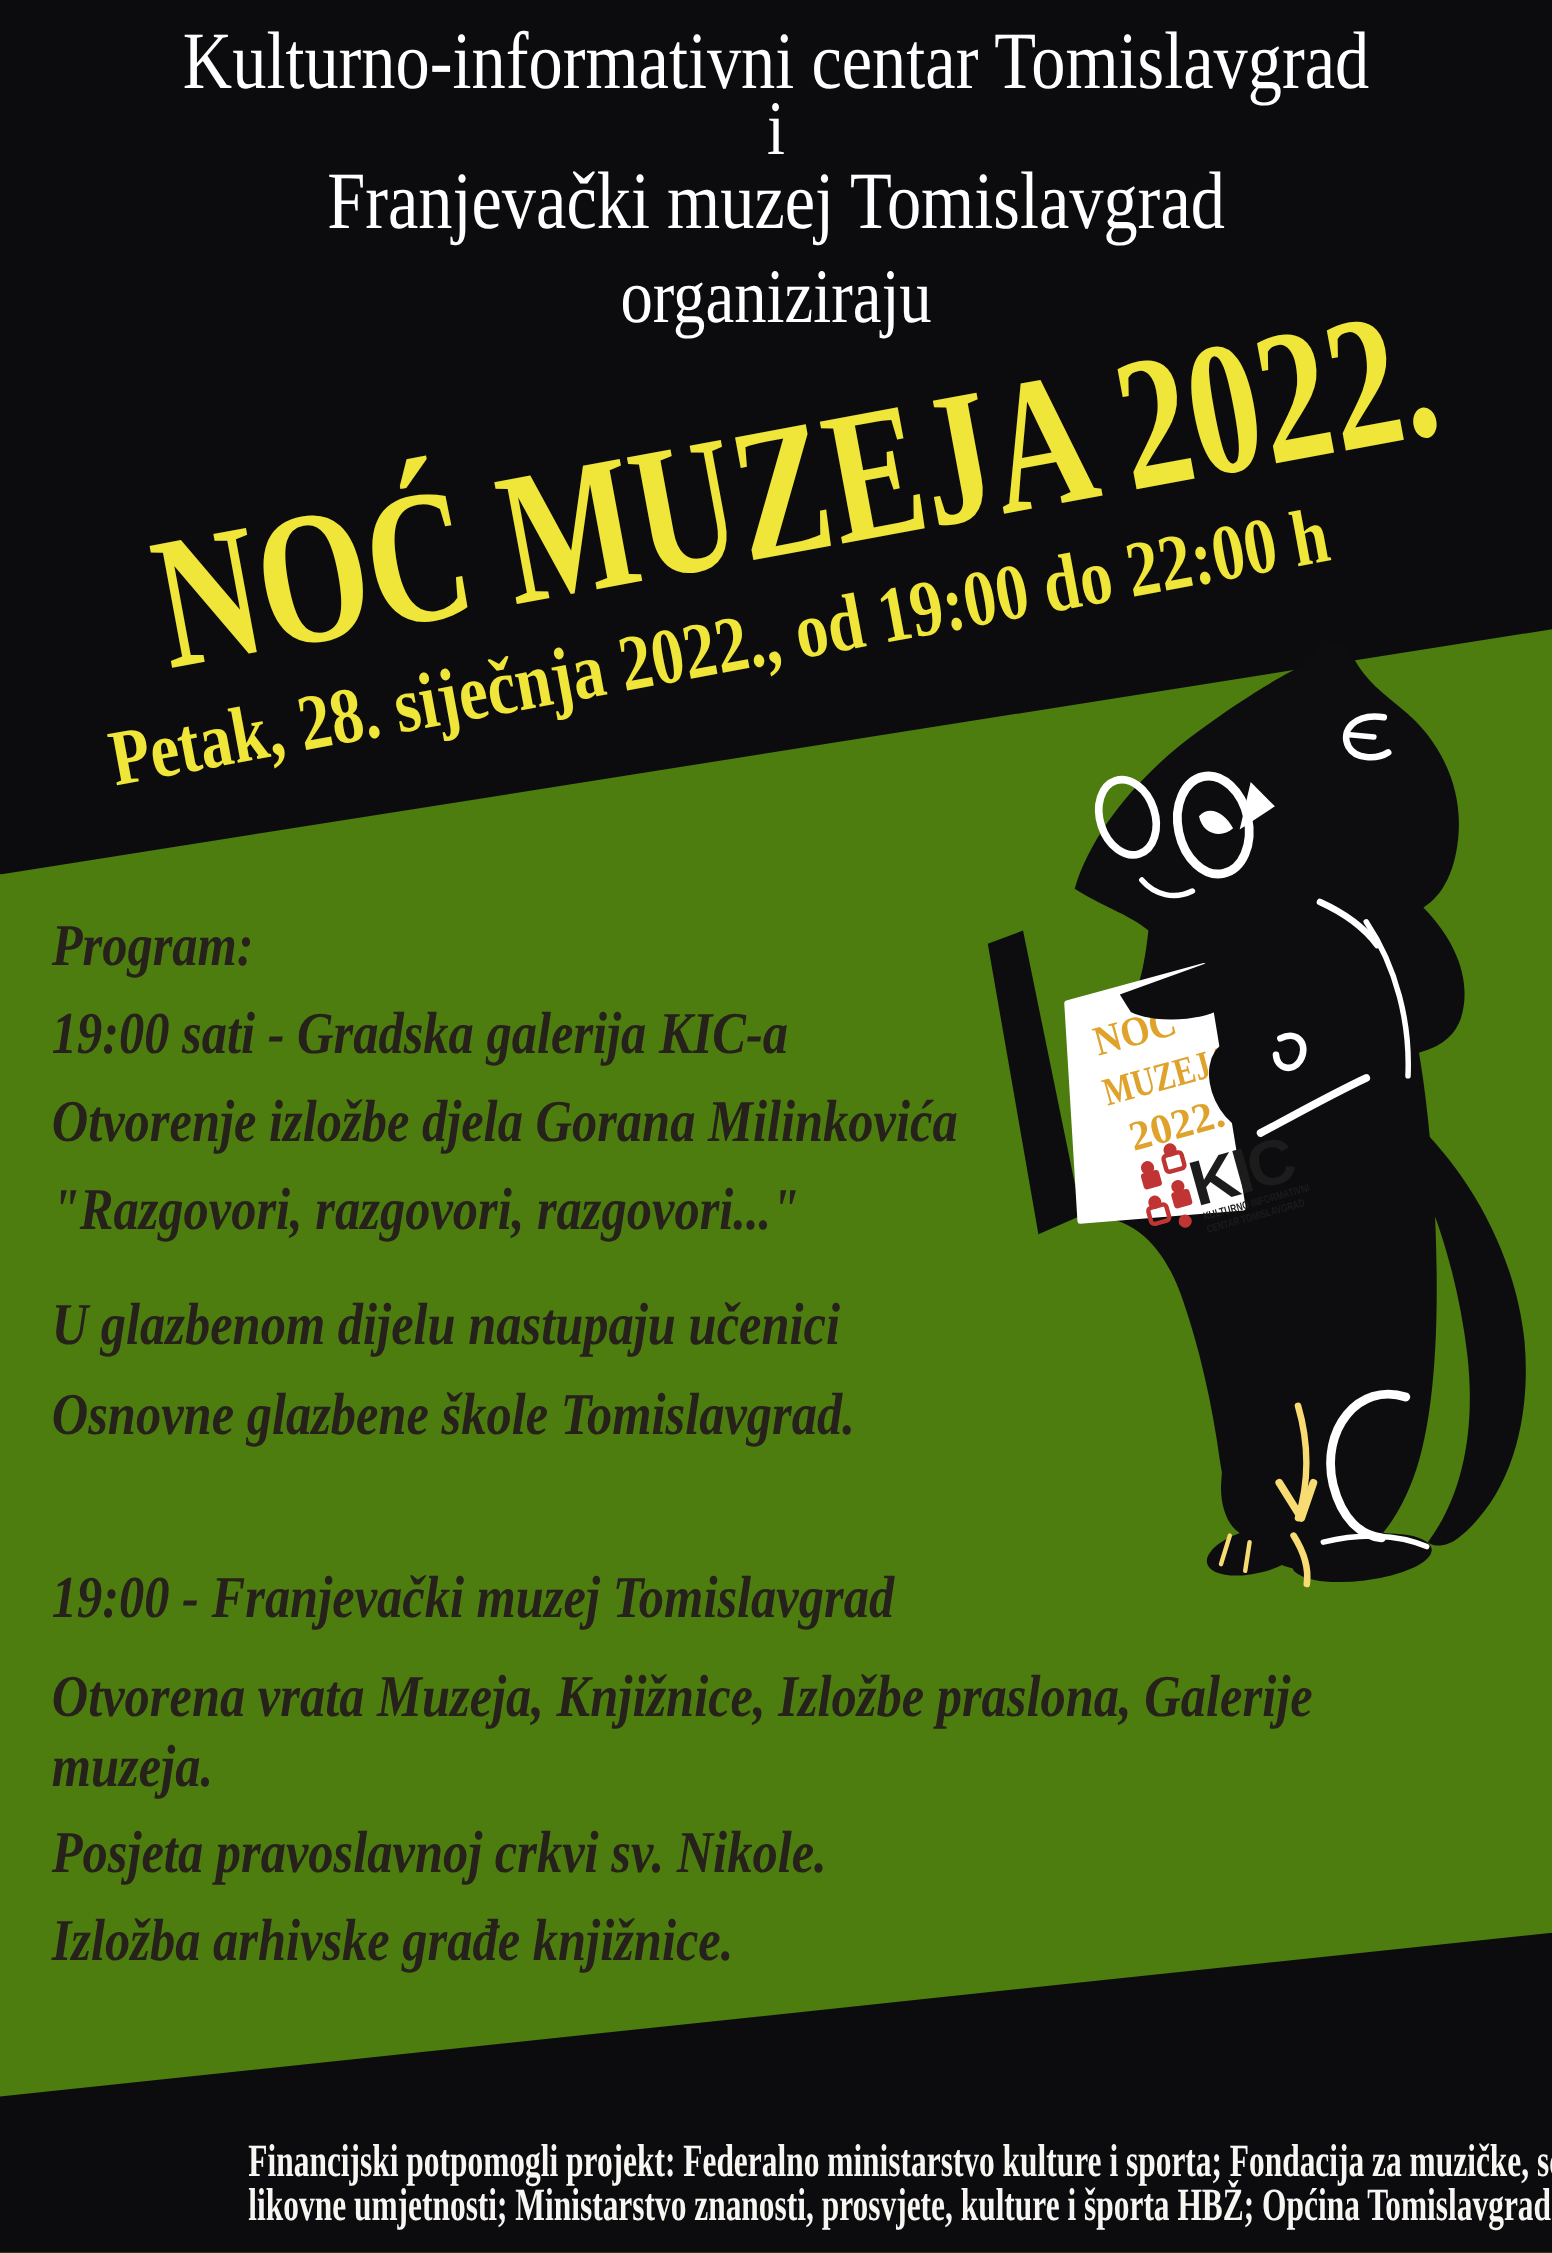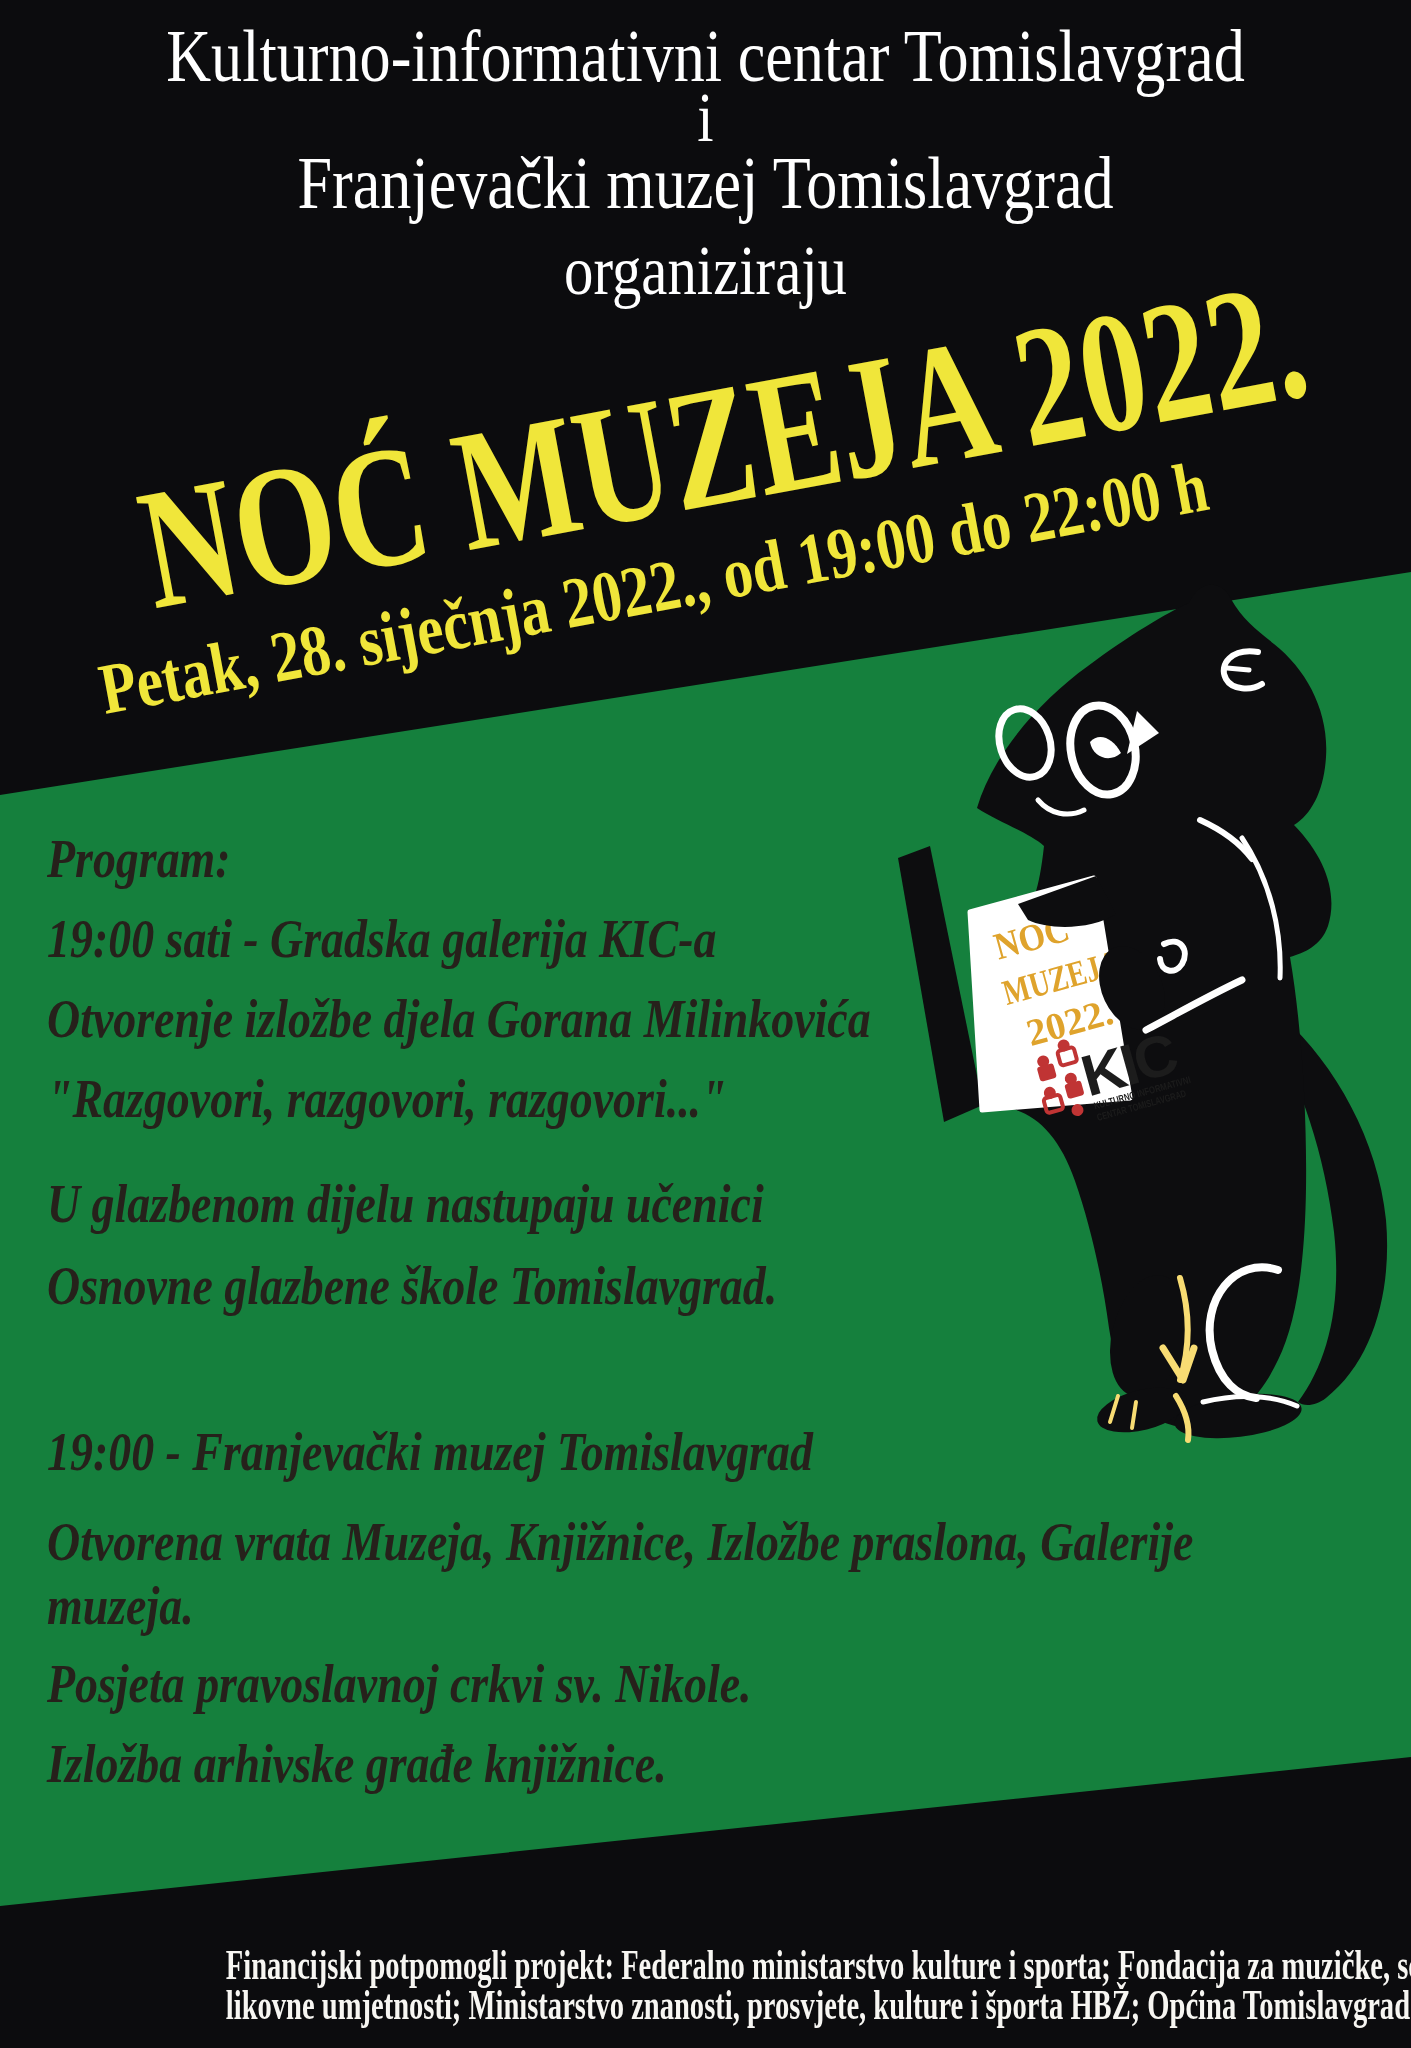--- a/index.html
+++ b/index.html
@@ -1,19 +1,19 @@
 <!DOCTYPE html>
 <html><head>
 <meta charset="utf-8">
 <style>
   html,body{margin:0;padding:0;background:#222;}
   .poster{
     position:relative;
     width:1411px;height:2048px;
-    background:#15803d;
+    background:#4d7c0f;
     overflow:hidden;
     font-family:"Liberation Serif", serif;
   }
   .band{position:absolute;inset:0;background:#0c0c0e;}
   .band.top{clip-path:polygon(0 0,100% 0,100% 572px,0 795px);}
   .band.bottom{clip-path:polygon(0 1906px,100% 1757px,100% 100%,0 100%);}
   .hdr{
     position:absolute;left:0;width:100%;
     text-align:center;color:#ffffff;
     font-weight:400;line-height:1;white-space:nowrap;

